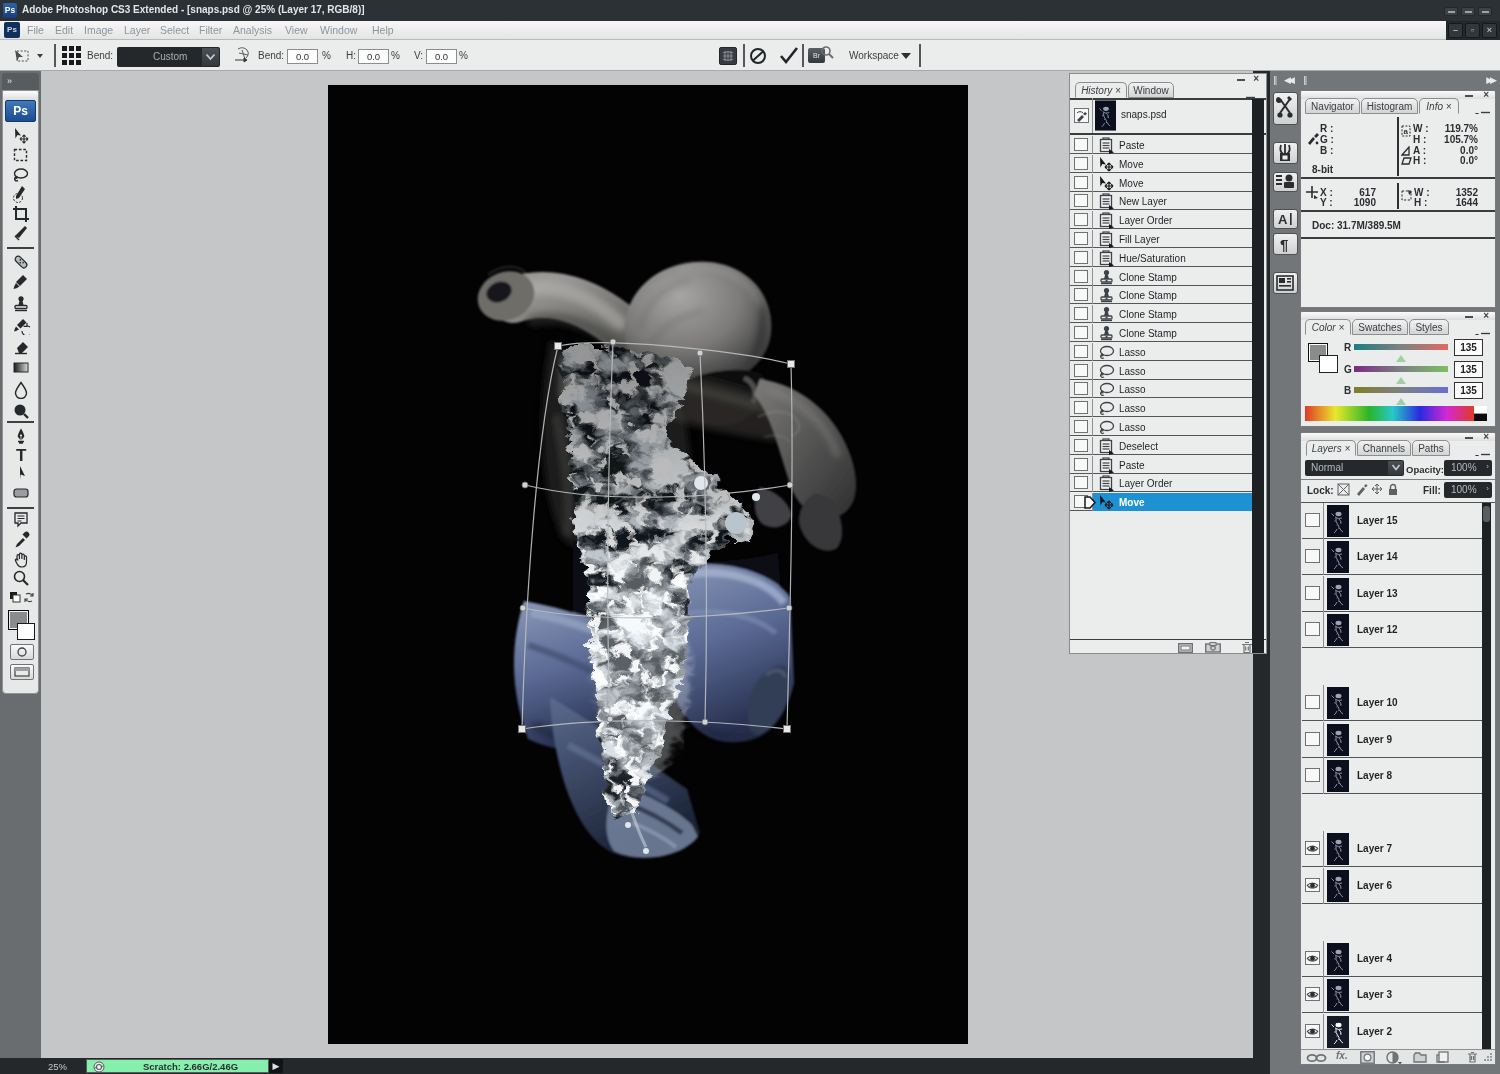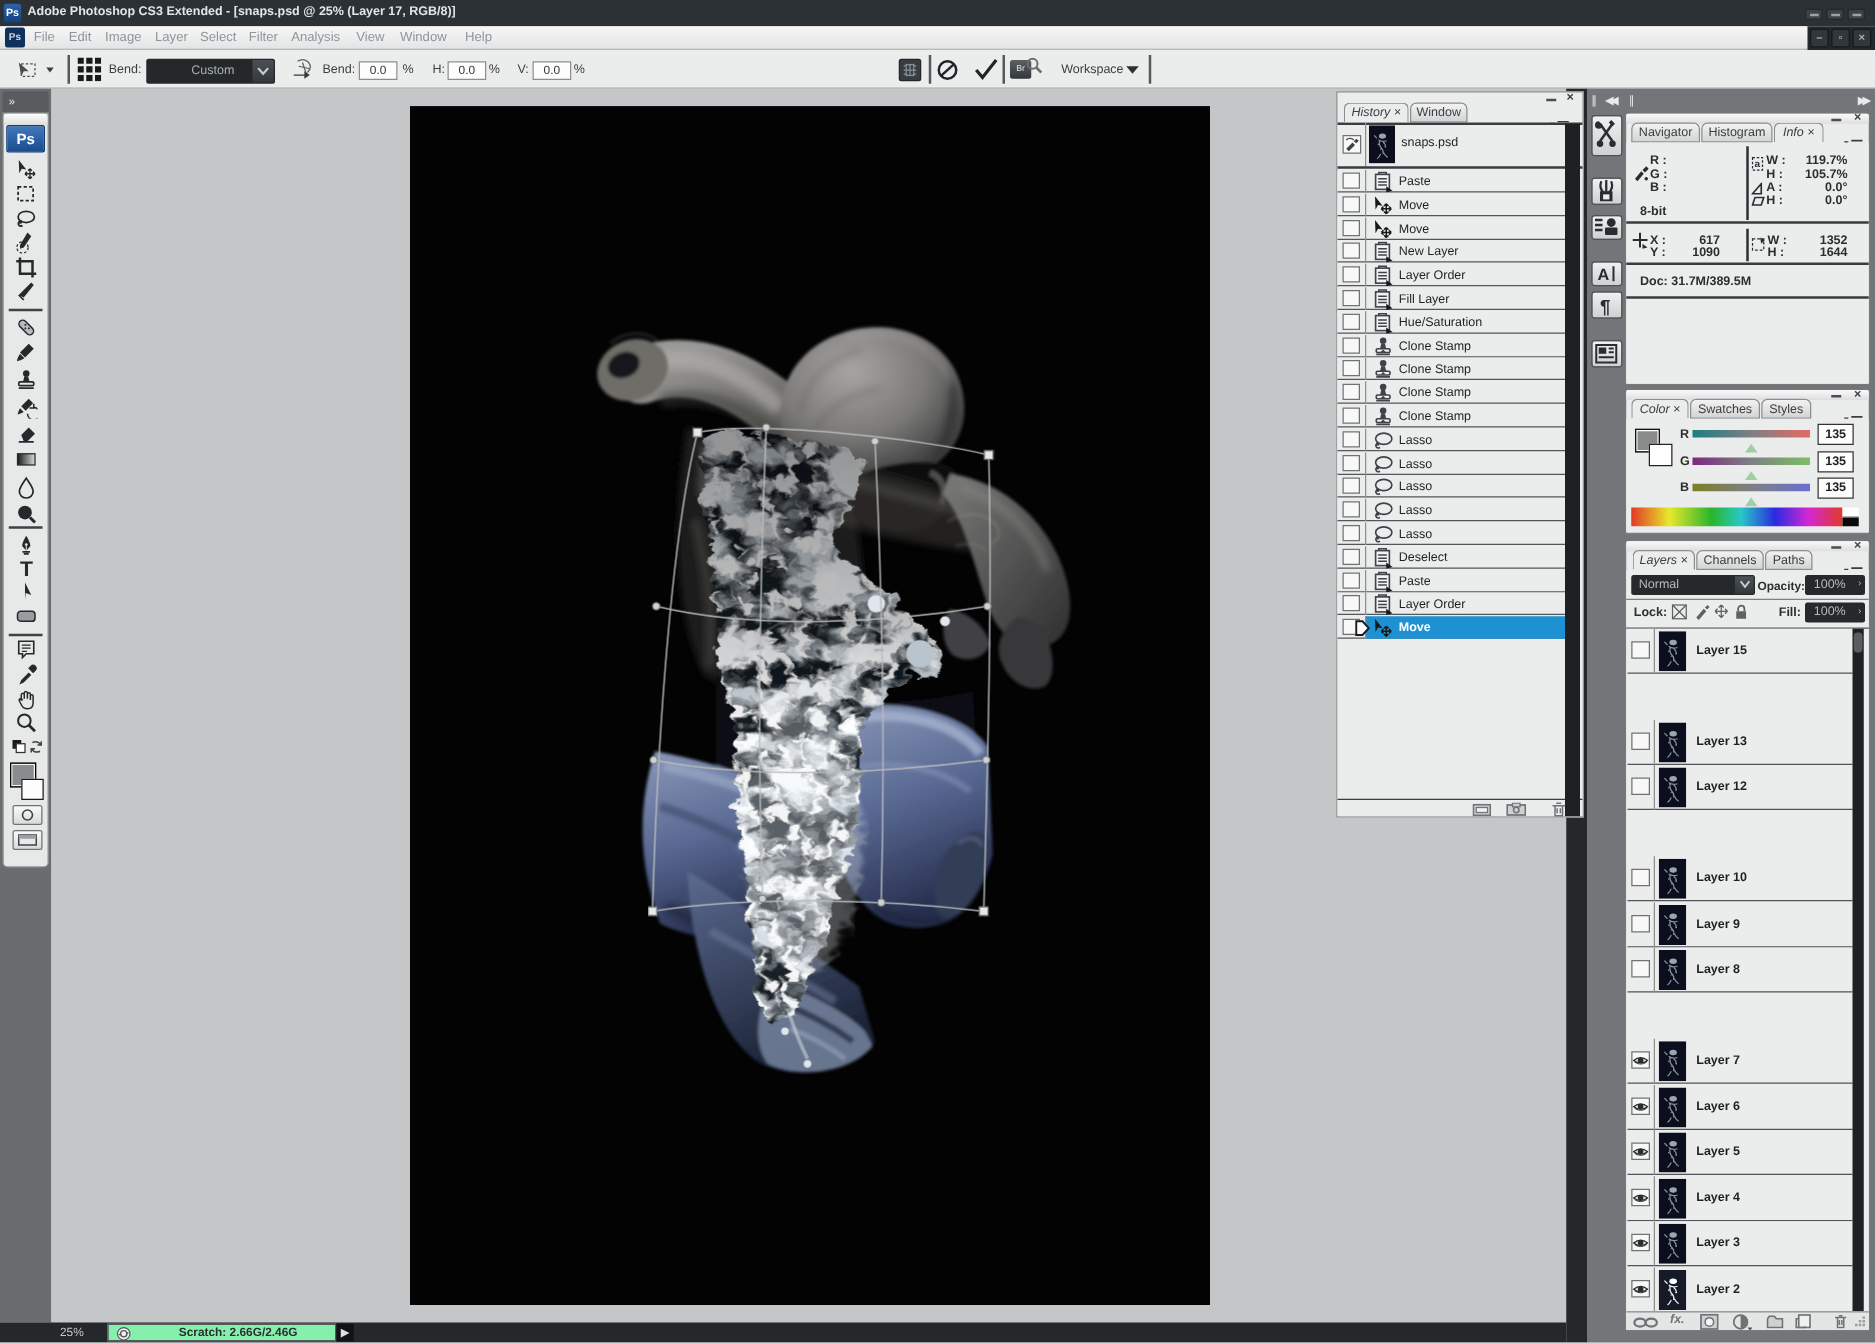--- a/index.html
+++ b/index.html
@@ -711,20 +711,28 @@
         </div>
       <div class="abs" style="left:0px;top:46px;width:194px;height:1px;background:#515456"></div>
       <div class="lrow" style="top:47px">
           <div class="eyebox"></div>
           <div class="vl"></div>
           <svg class="th" width="22" height="32" viewBox="0 0 22 32" style="">
             <use href="#thumb"></use>
           </svg>
           <div class="tx">Layer 15</div>
         </div>
+<div class="lrow" style="top:83px">
+          <div class="eyebox"></div>
+          <div class="vl"></div>
+          <svg class="th" width="22" height="32" viewBox="0 0 22 32" style="">
+            <use href="#thumb"></use>
+          </svg>
+          <div class="tx">Layer 14</div>
+        </div>
 <div class="lrow" style="top:120px">
           <div class="eyebox"></div>
           <div class="vl"></div>
           <svg class="th" width="22" height="32" viewBox="0 0 22 32" style="">
             <use href="#thumb"></use>
           </svg>
           <div class="tx">Layer 13</div>
         </div>
 <div class="lrow" style="top:156px">
           <div class="eyebox"></div>
@@ -774,32 +782,20 @@
           <div class="eyebox">
             <svg width="13" height="10" viewBox="0 0 15 11" style="position:absolute;left:0px;top:1px">
               <use href="#eye"></use>
             </svg>
           </div>
           <div class="vl"></div>
           <svg class="th" width="22" height="32" viewBox="0 0 22 32" style="">
             <use href="#thumb"></use>
           </svg>
           <div class="tx">Layer 6</div>
-        </div>
-<div class="lrow" style="top:448px">
-          <div class="eyebox">
-            <svg width="13" height="10" viewBox="0 0 15 11" style="position:absolute;left:0px;top:1px">
-              <use href="#eye"></use>
-            </svg>
-          </div>
-          <div class="vl"></div>
-          <svg class="th" width="22" height="32" viewBox="0 0 22 32" style="">
-            <use href="#thumb"></use>
-          </svg>
-          <div class="tx">Layer 5</div>
         </div>
 <div class="lrow" style="top:485px">
           <div class="eyebox">
             <svg width="13" height="10" viewBox="0 0 15 11" style="position:absolute;left:0px;top:1px">
               <use href="#eye"></use>
             </svg>
           </div>
           <div class="vl"></div>
           <svg class="th" width="22" height="32" viewBox="0 0 22 32" style="">
             <use href="#thumb"></use>

